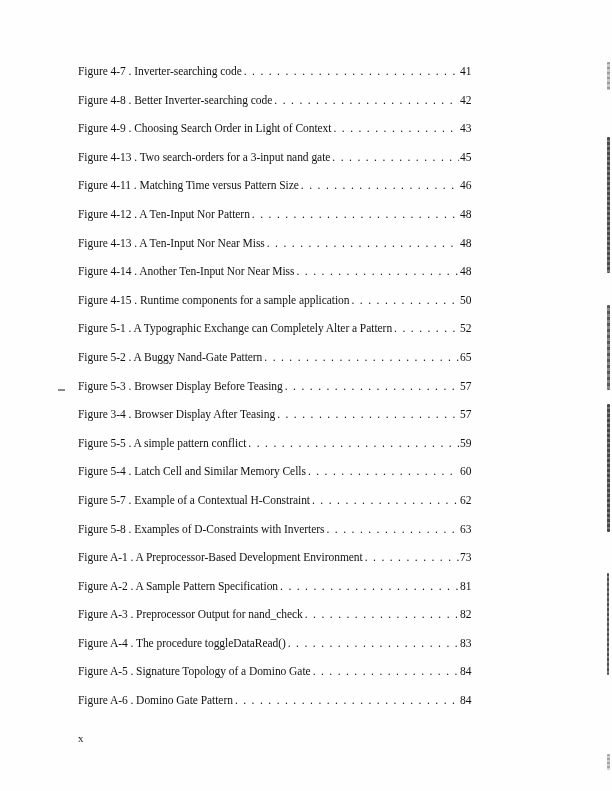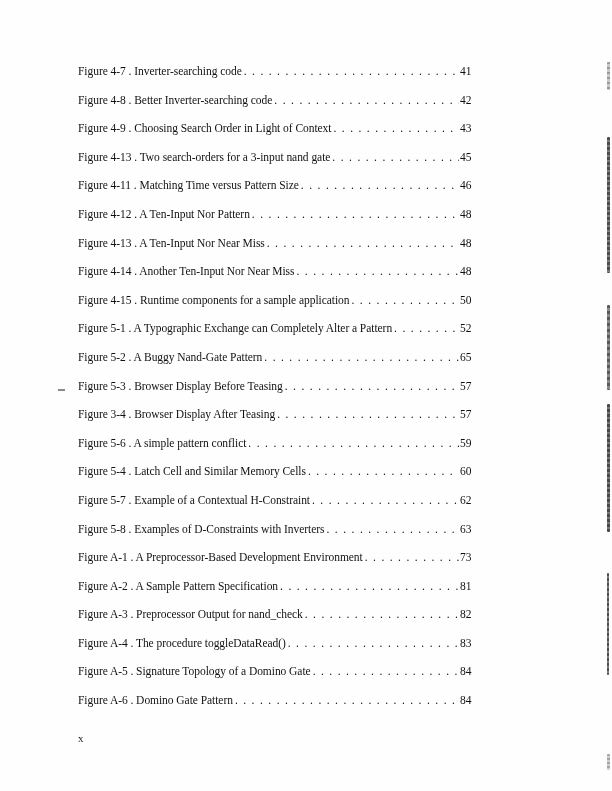--- a/index.html
+++ b/index.html
@@ -156,21 +156,21 @@
     <span class="pagenum">57</span>
   </div>
 
   <div class="row">
     <span class="entry-text">Figure 3-4 . Browser Display After Teasing</span>
     <span class="leader" aria-hidden="true">. . . . . . . . . . . . . . . . . . . . . . . . . . . . . . . . . . . . . . . . . . . . . . . . . . . . . . . . . . . . . . . . . . . . . . . . . . . . . . . . . . . . . . . . . .</span>
     <span class="pagenum">57</span>
   </div>
 
   <div class="row">
-    <span class="entry-text">Figure 5-6 . A simple pattern conflict</span>
+    <span class="entry-text">Figure 5-5 . A simple pattern conflict</span>
     <span class="leader" aria-hidden="true">. . . . . . . . . . . . . . . . . . . . . . . . . . . . . . . . . . . . . . . . . . . . . . . . . . . . . . . . . . . . . . . . . . . . . . . . . . . . . . . . . . . . . . . . . .</span>
     <span class="pagenum">59</span>
   </div>
 
   <div class="row">
     <span class="entry-text">Figure 5-4 . Latch Cell and Similar Memory Cells</span>
     <span class="leader" aria-hidden="true">. . . . . . . . . . . . . . . . . . . . . . . . . . . . . . . . . . . . . . . . . . . . . . . . . . . . . . . . . . . . . . . . . . . . . . . . . . . . . . . . . . . . . . . . . .</span>
     <span class="pagenum">60</span>
   </div>
 

